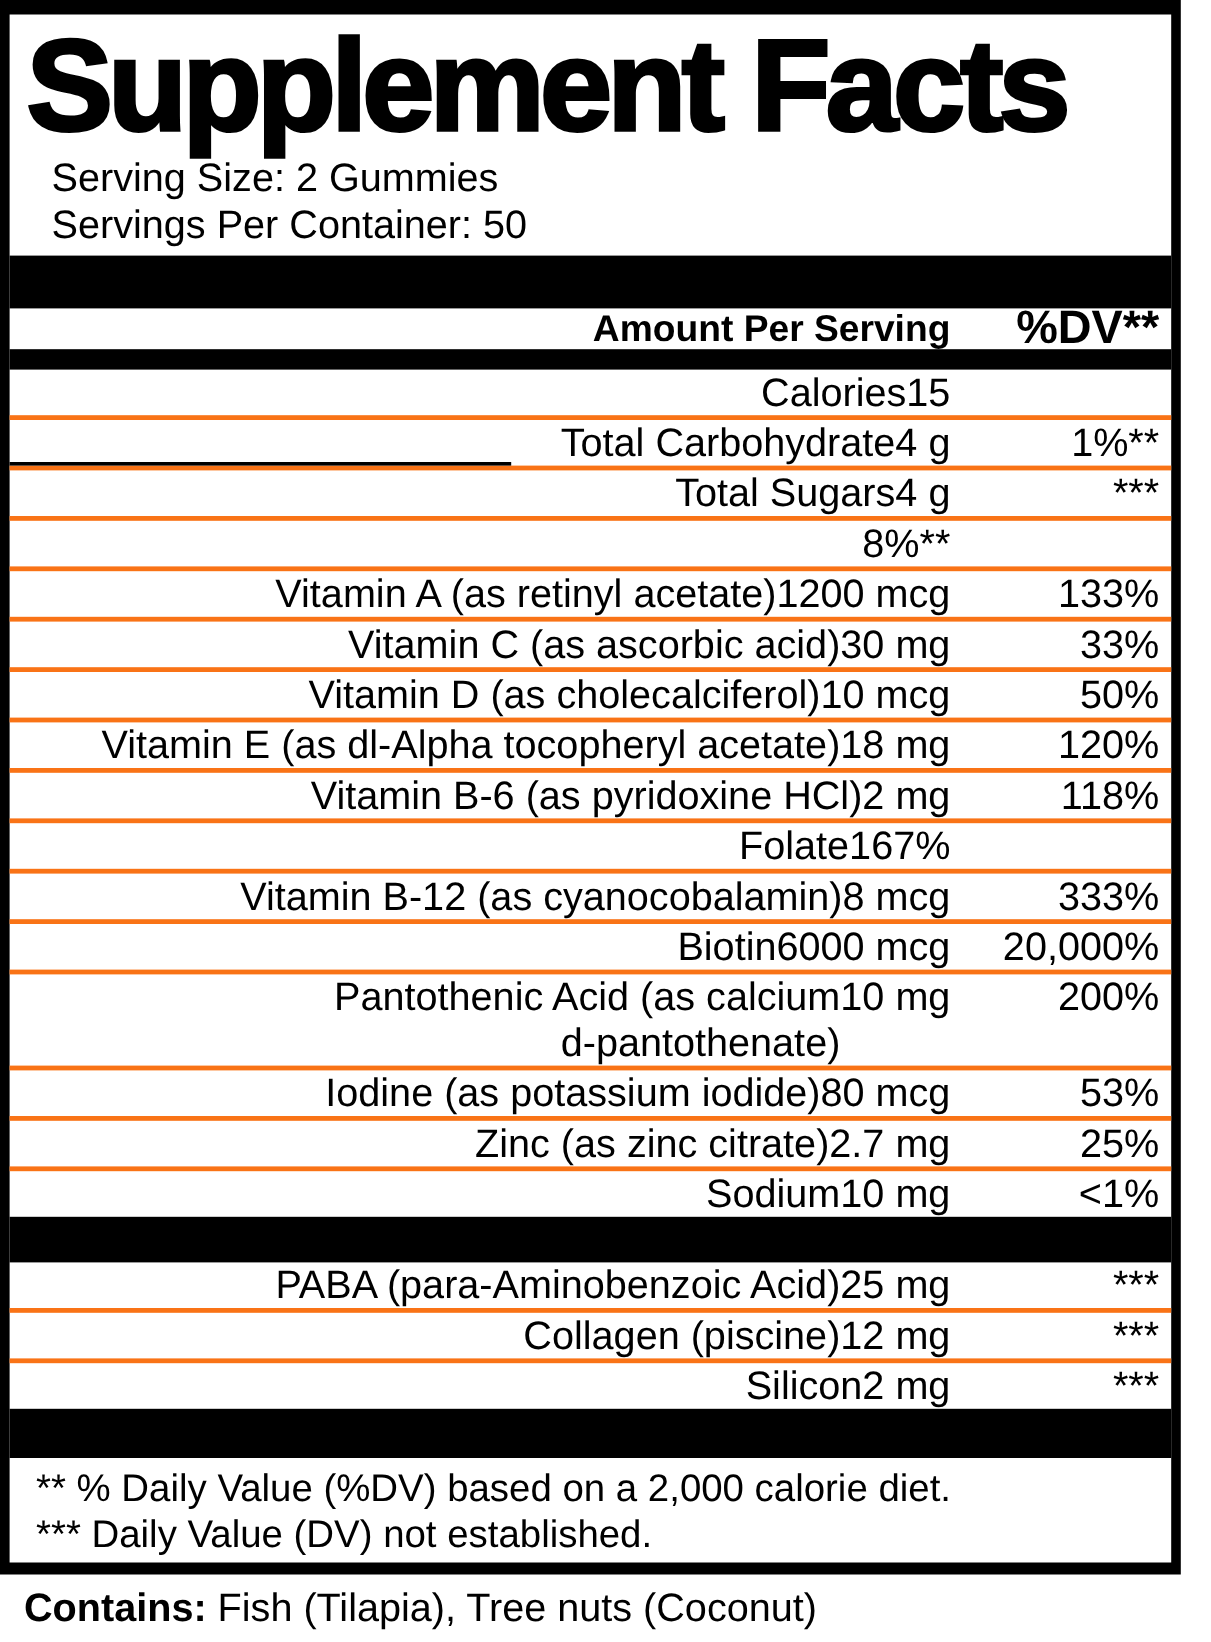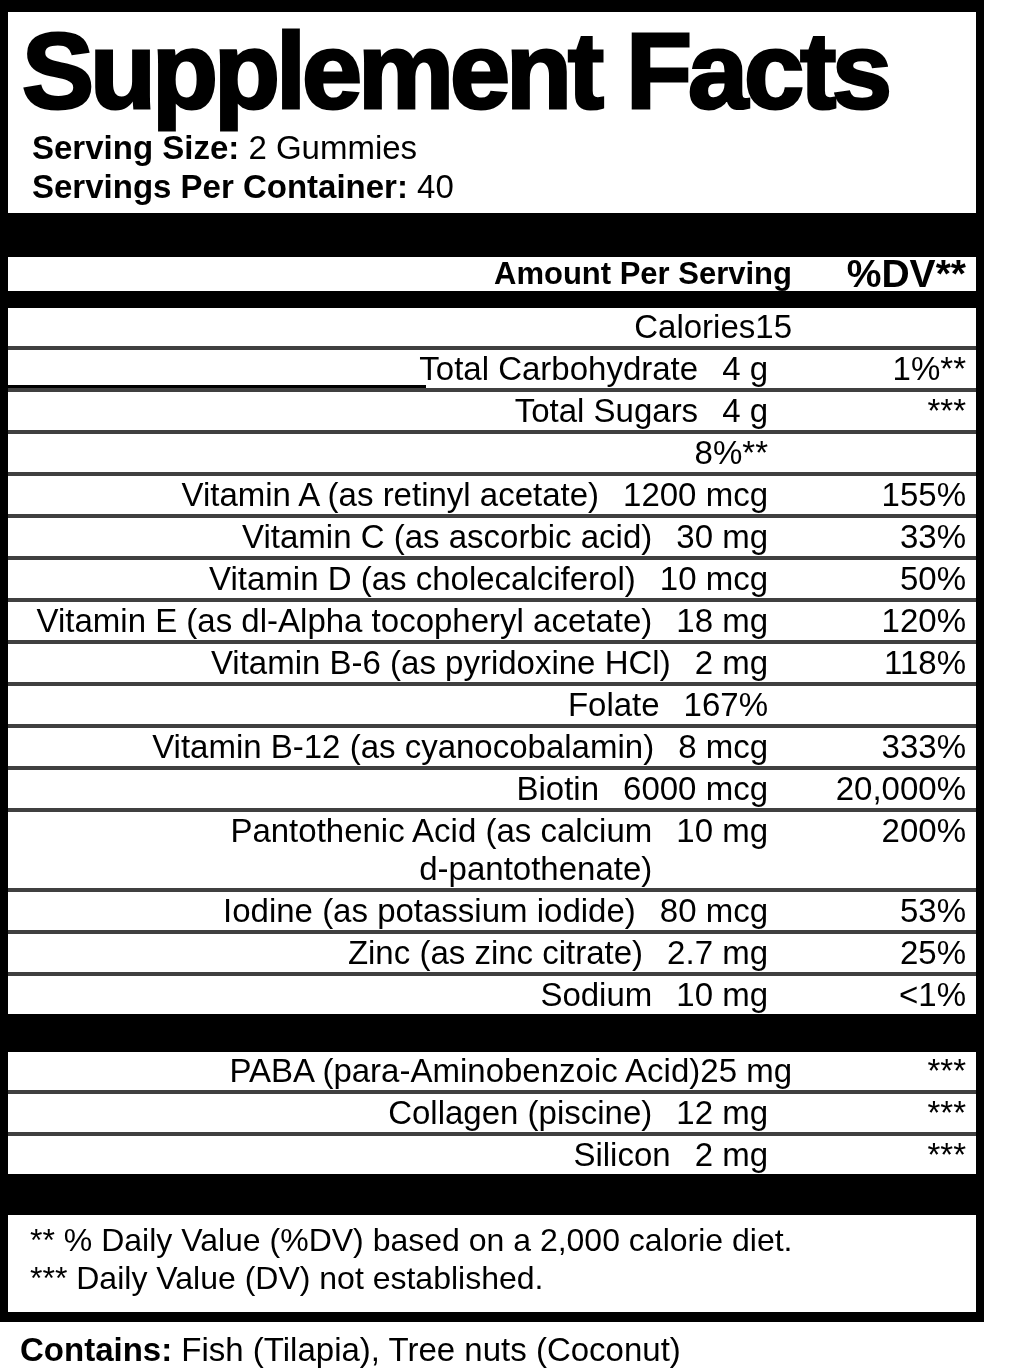--- a/index.html
+++ b/index.html
@@ -24,33 +24,33 @@
     line-height:1.02;
     white-space:nowrap;
     padding:4px 0 2px 14px;
     -webkit-text-stroke:3px #000;
   }
   .serving-line{
     font-size:33px;
     line-height:39px;
     padding-left:24px;
   }
-  .serving-line .b{font-weight:bold;}
+  .serving-line .b{font-weight:normal;margin-left:11px;}
   .bar{background:#000;width:100%;}
   .bar-1{height:44px;margin-top:7px;}
   .bar-2{height:17px;}
   .bar-3{height:38px;}
   .bar-4{height:41px;}
   .row{
     display:grid;
     grid-template-columns:minmax(0,1fr) auto 174px;
     padding:0 10px 0 22px;
     align-items:start;
   }
-  .rows .row + .row{border-top:4px solid #404040;gap:24px;}
+  .rows .row + .row{border-top:4px solid #f97316;}
   .cell{display:block;}
   .cell .line{display:block;line-height:38px;font-size:33px;white-space:nowrap;}
   .label{text-align:right;}
   .amount{text-align:right;}
   .dv{text-align:right;line-height:38px;font-size:33px;}
   .indent1{padding-left:48px;}
   .indent2{padding-left:68px;}
   .sep-special{position:relative;padding-left:44px;}
   .sep-special::before{
     content:"";position:absolute;left:0;top:-7px;width:418px;height:3px;background:#000;
@@ -58,40 +58,40 @@
   .col-header{
     display:grid;
     grid-template-columns:minmax(0,1fr) auto 174px;
     padding:0 10px 0 22px;
     font-weight:bold;
     font-size:31px;
     line-height:34px;
   }
   .col-header .amount{text-align:right;}
   .col-header .dv{text-align:right;font-size:39px;line-height:34px;}
-  .footnotes{padding:6px 10px 15px 22px;}
+  .footnotes{padding:6px 10px 5px 22px;}
   .footnote{font-size:32px;line-height:38px;}
   .contains-line{
     font-size:33px;
     line-height:40px;
     padding-left:20px;
     margin-top:8px;
   }
   .contains-line .b{font-weight:bold;}
 </style>
 </head>
 <body>
 
 <div class="label-box">
 
   <div class="title">Supplement Facts</div>
 
   <div class="serving-line"><span class="b">Serving Size:</span><span> 2 Gummies</span></div>
 
-  <div class="serving-line"><span class="b">Servings Per Container:</span><span> 40</span></div>
+  <div class="serving-line"><span class="b">Servings Per Container:</span><span> 50</span></div>
 
   <div class="bar bar-1"></div>
 
   <div class="col-header">
     <span class="cell label"></span>
     <span class="cell amount">Amount Per Serving</span>
     <span class="cell dv">%DV**</span>
   </div>
 
   <div class="bar bar-2"></div>
@@ -128,21 +128,21 @@
     <span class="cell amount"></span>
     <span class="cell dv">8%**</span>
   </div>
       <div class="row">
     <span class="cell label">
           <span class="line">Vitamin A (as retinyl acetate)</span>
         </span>
     <span class="cell amount">
           <span class="line">1200 mcg</span>
         </span>
-    <span class="cell dv">155%</span>
+    <span class="cell dv">133%</span>
   </div>
       <div class="row">
     <span class="cell label">
           <span class="line">Vitamin C (as ascorbic acid)</span>
         </span>
     <span class="cell amount">
           <span class="line">30 mg</span>
         </span>
     <span class="cell dv">33%</span>
   </div>

